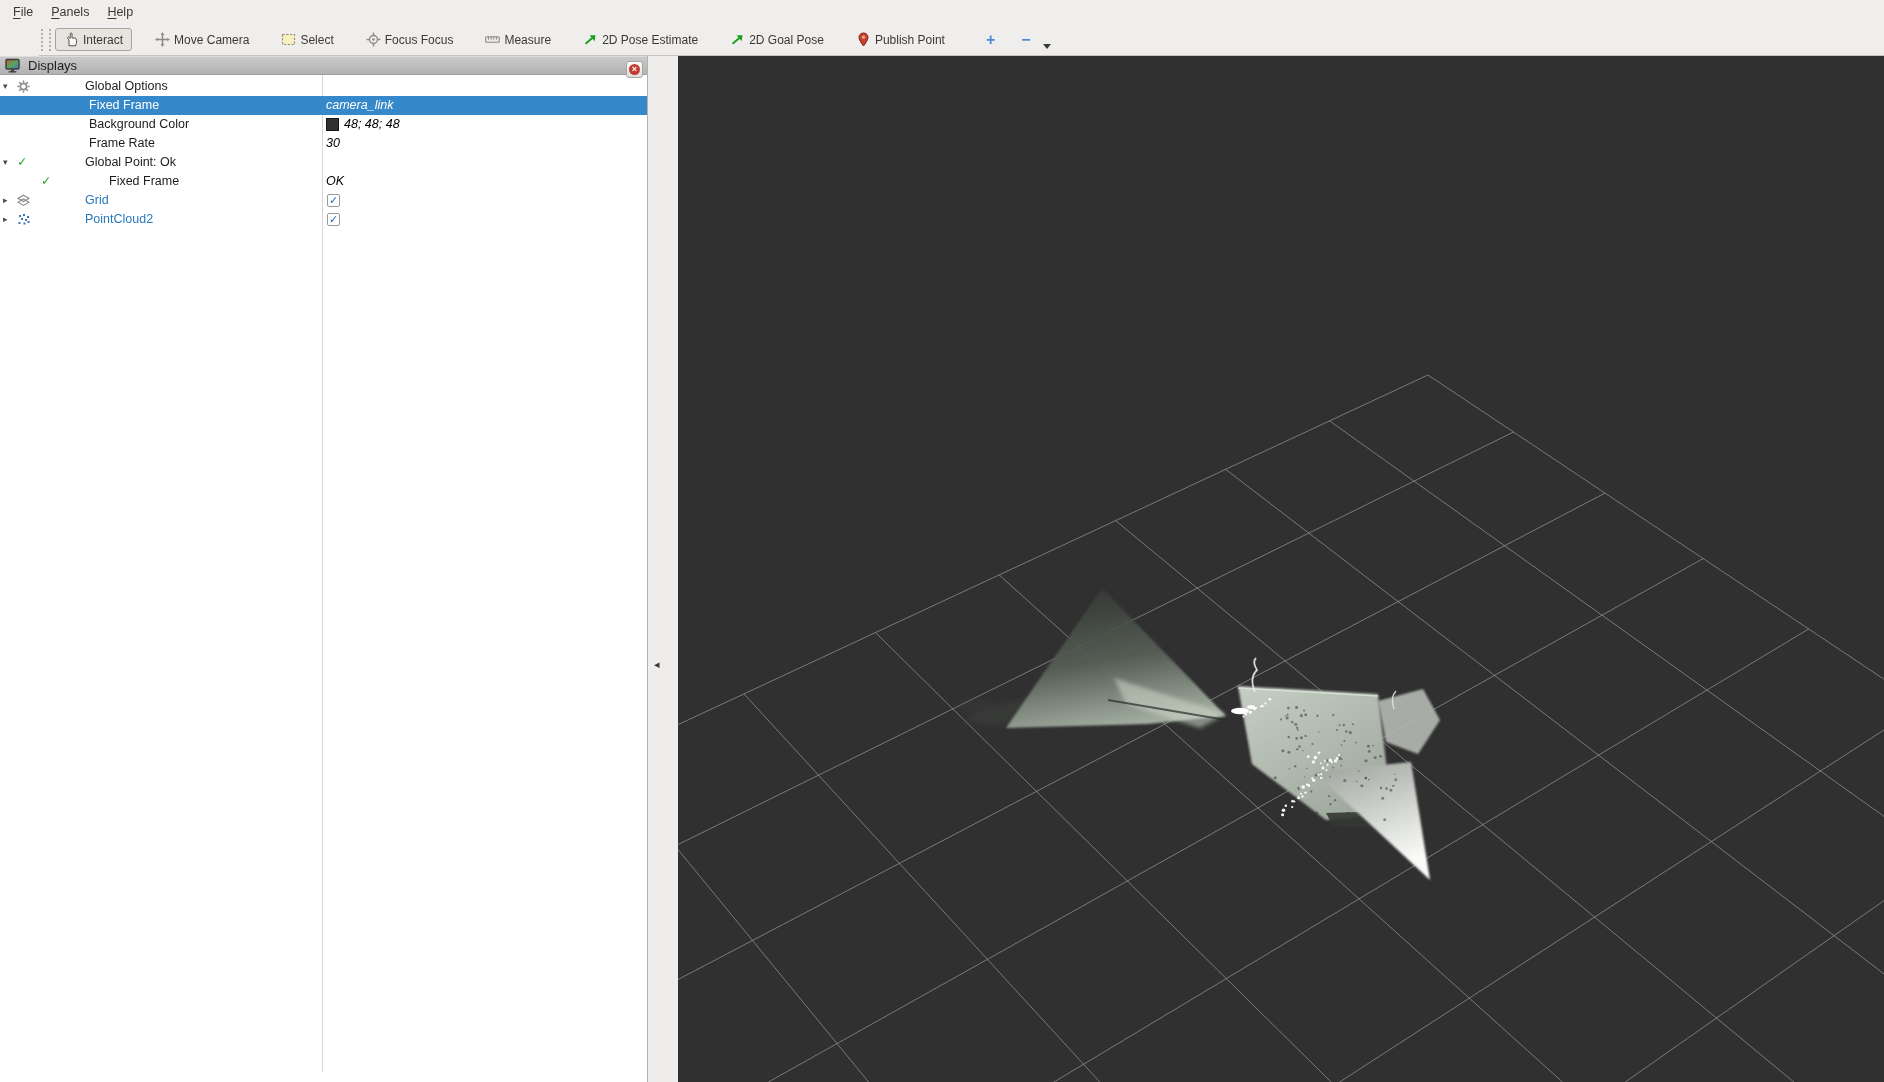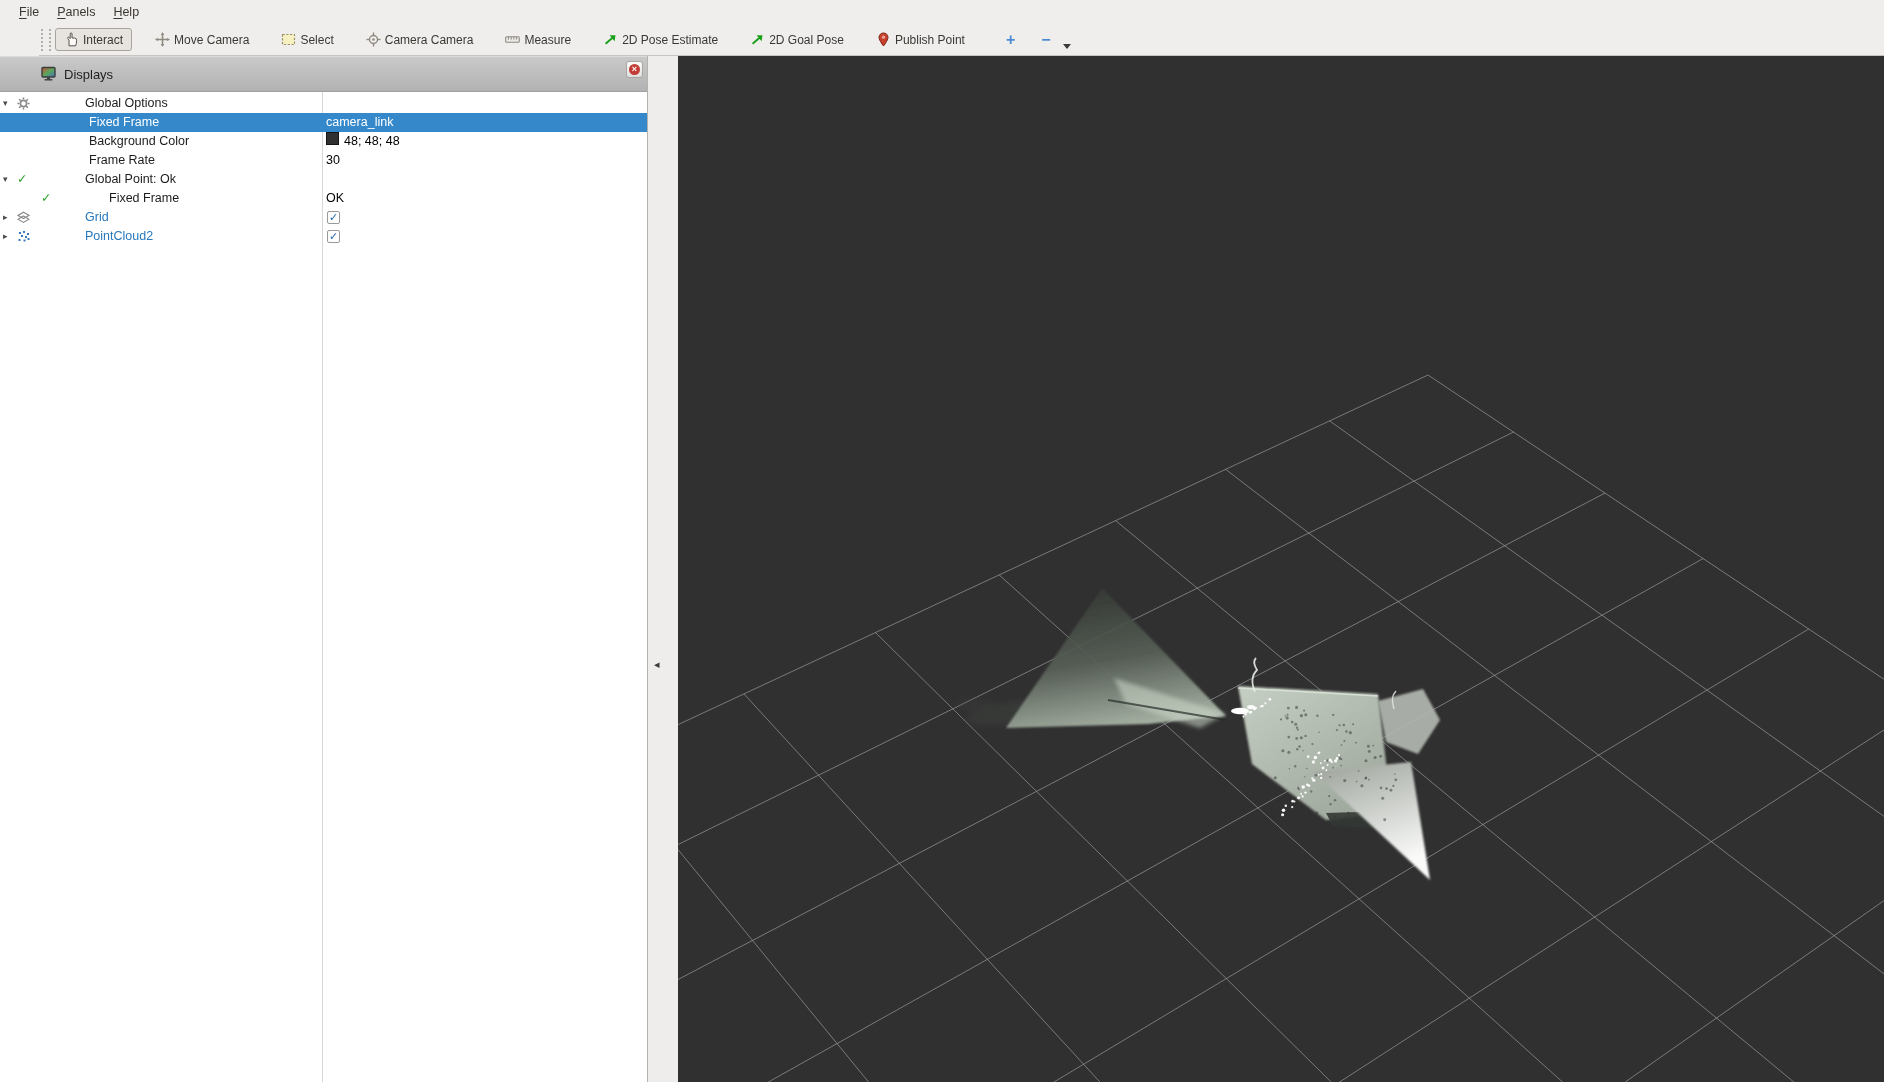--- a/index.html
+++ b/index.html
@@ -1,63 +1,63 @@
 <!DOCTYPE html>
 <html><head>
 <meta charset="utf-8">
 <style>
   html,body{margin:0;padding:0;width:1884px;height:1082px;overflow:hidden;
     font-family:"Liberation Sans","DejaVu Sans",sans-serif;background:#f0eeec;}
   #app{position:relative;width:1884px;height:1082px;}
 
   
   .menubar{position:absolute;left:0;top:0;width:100%;height:24px;background:#f0eeec;
-    display:flex;align-items:center;padding-left:10px;box-sizing:border-box;}
+    display:flex;align-items:center;padding-left:4px;box-sizing:border-box;}
   .menu-item{font-size:12.5px;color:#3b3834;padding:3px 9px;cursor:default;}
   .menu-item u{text-decoration:underline;text-underline-offset:2px;}
 
   
   .toolbar{position:absolute;left:0;top:24px;width:100%;height:32px;background:#f0eeec;
     border-bottom:1px solid #c6c3c0;display:flex;align-items:center;box-sizing:border-box;padding-left:2px;margin-left:39px;}
   .toolbar-grip{width:6px;height:22px;margin-right:4px;border-left:2px dotted #b3afa9;border-right:2px dotted #b3afa9;}
   .tool-btn{display:flex;align-items:center;gap:4px;font-size:12px;color:#3b3834;
     background:transparent;border:1px solid transparent;padding:3px 8px;margin-right:14px;white-space:nowrap;}
   .tool-btn.active{background:#e7e4e0;border:1px solid #a8a49e;border-radius:3px;}
   .tool-btn .ticon{display:inline-flex;width:15px;height:15px;}
   .tool-small{font-size:16px;font-weight:bold;color:#4b8bd4;background:transparent;border:none;
     padding:0 8px;margin-left:10px;line-height:15px;}
   .overflow-arrow{width:0;height:0;border-left:4px solid transparent;border-right:4px solid transparent;
     border-top:5px solid #3a3a3a;position:relative;top:7px;margin-left:4px;}
 
   
   .displays-panel{position:absolute;left:0;top:56px;width:648px;height:1026px;background:#ffffff;
     border-right:1px solid #b5b2ae;box-sizing:border-box;}
-  .panel-header{position:relative;height:36px;background:linear-gradient(#c9c9c9,#b2b2b2);
-    border-top:1px solid #dcdcdc;border-bottom:1px solid #a0a0a0;display:flex;align-items:center;box-sizing:border-box;padding-left:36px;}
+  .panel-header{position:relative;height:19px;background:linear-gradient(#c9c9c9,#b2b2b2);
+    border-top:1px solid #dcdcdc;border-bottom:1px solid #a0a0a0;display:flex;align-items:center;box-sizing:border-box;}
   .panel-header .phicon{display:inline-flex;width:16px;height:16px;margin:0 7px 0 5px;}
   .panel-title{font-size:13px;color:#1f1f1f;}
   .panel-close{position:absolute;right:4px;top:4px;width:17px;height:17px;border:1px solid #a9a6a2;border-radius:3px;
     background:linear-gradient(#fbfbfa,#dededc);display:flex;align-items:center;justify-content:center;padding:0;}
   .panel-close .cdot{width:11px;height:11px;border-radius:50%;background:#c23b34;color:#fff;font-size:9px;
     line-height:11px;text-align:center;font-weight:bold;}
 
   .tree{position:relative;height:997px;padding-top:2px;box-sizing:border-box;}
   .col-sep{position:absolute;left:322px;top:0;bottom:0;width:1px;background:#d7d7d7;}
   .tree-row{position:relative;height:19px;line-height:19px;font-size:12.5px;color:#1c1c1c;}
   .tree-row.selected{background:#3588c9;}
   .tree-row.selected .row-label{color:#ffffff;}
   .tree-row.selected .row-value{color:#ffffff;}
   .row-left{display:flex;align-items:center;height:100%;padding-left:3px;}
   .expander{width:14px;flex:none;font-size:9px;color:#4a4a4a;}
   .indent-spacer{width:24px;flex:none;}
   .row-icon{width:13px;height:13px;margin-right:7px;flex:none;display:inline-flex;}
   .check-glyph{width:13px;margin-right:7px;flex:none;color:#28a228;font-weight:bold;font-size:12.5px;}
   .row-label{white-space:nowrap;margin-left:48px;}
   .row-label.display-name{color:#2878bd;font-weight:normal;}
-  .row-value{position:absolute;left:326px;top:0;height:18px;display:flex;align-items:flex-start;gap:5px;font-size:12.5px;color:#000;}
+  .row-value{position:absolute;left:326px;top:0;height:18px;display:flex;align-items:center;gap:5px;font-size:12.5px;color:#000;font-style:italic;}
   .swatch{width:11px;height:11px;background:#303030;border:1px solid #141414;flex:none;}
   .checkbox{position:absolute;left:327px;top:3px;width:13px;height:13px;box-sizing:border-box;background:#fff;
     border:1px solid #9a9a9a;border-radius:2px;font-size:11px;line-height:11px;text-align:center;color:#2568a8;font-weight:bold;}
 
   
   .splitter{position:absolute;left:648px;top:56px;width:30px;height:1026px;background:#efedeb;}
   .splitter-handle{position:absolute;left:4px;top:600px;font-size:11px;color:#3a3a3a;background:transparent;border:none;padding:2px;}
 
   
   .viewport{position:absolute;left:678px;top:56px;width:1206px;height:1026px;background:#303030;}
@@ -116,21 +116,21 @@
               <circle cx="7.5" cy="7.5" r="4" fill="none" stroke="#8d897f" stroke-width="1.4"></circle>
               <g stroke="#8d897f" stroke-width="1.4">
                 <line x1="7.5" y1="0.5" x2="7.5" y2="3"></line>
                 <line x1="7.5" y1="12" x2="7.5" y2="14.5"></line>
                 <line x1="0.5" y1="7.5" x2="3" y2="7.5"></line>
                 <line x1="12" y1="7.5" x2="14.5" y2="7.5"></line>
               </g>
               <circle cx="7.5" cy="7.5" r="1.3" fill="#8d897f"></circle>
             </svg>
           </span>
-          <span>Camera Camera</span>
+          <span>Focus Focus</span>
         </button>
         <button class="tool-btn">
           <span class="ticon">
             <svg width="15" height="15" viewBox="0 0 15 15">
               <rect x="0.7" y="4.7" width="13.6" height="5.6" rx="1" fill="#eceae6" stroke="#8d897f" stroke-width="1.1"></rect>
               <g stroke="#8d897f" stroke-width="1">
                 <line x1="3.5" y1="5" x2="3.5" y2="7.6"></line>
                 <line x1="6.2" y1="5" x2="6.2" y2="7.6"></line>
                 <line x1="8.9" y1="5" x2="8.9" y2="7.6"></line>
                 <line x1="11.6" y1="5" x2="11.6" y2="7.6"></line>

